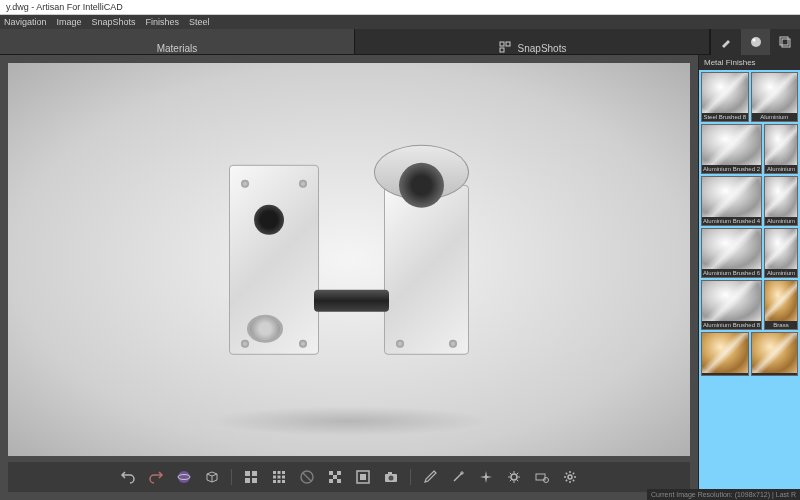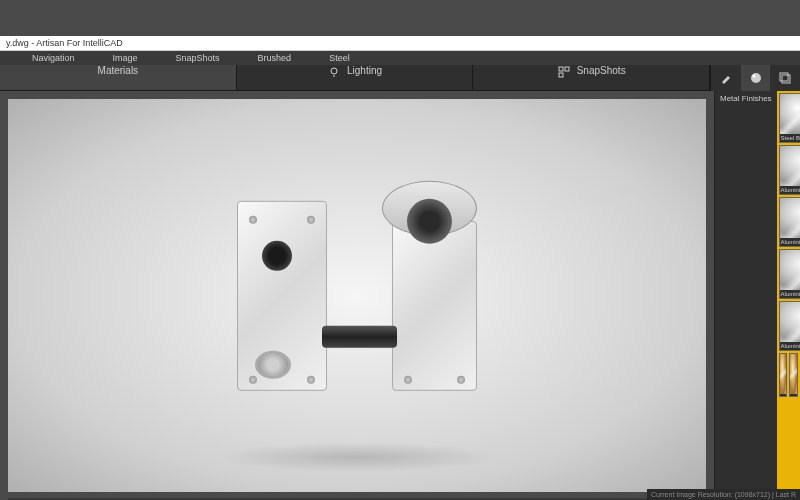--- a/index.html
+++ b/index.html
@@ -1,79 +1,70 @@
 <!DOCTYPE html>
 <html><head>
 <meta charset="utf-8">
 <style>
 * { margin: 0; padding: 0; box-sizing: border-box; }
 body { font-family: Arial, sans-serif; font-size: 10px; background: #4a4a4a; width: 800px; height: 500px; overflow: hidden; color: #ccc; }
-.titlebar { background: #fff; color: #333; padding: 2px 6px; font-size: 9px; border-bottom: 1px solid #ccc; margin-top: 36px; }
+.titlebar { background: #fff; color: #333; padding: 2px 6px; font-size: 9px; border-bottom: 1px solid #ccc; }
 .menubar { background: #3a3a3a; padding: 2px 4px; display: flex; gap: 10px; font-size: 9px; }
-.menubar span { cursor: pointer; margin-left: 28px; }
+.menubar span { cursor: pointer; }
 .tabbar { background: #2f2f2f; display: flex; height: 26px; border-bottom: 1px solid #1a1a1a; }
-.tab { flex: 1; display: flex; align-items: flex-start; justify-content: center; gap: 6px; border-right: 1px solid #1a1a1a; cursor: pointer; font-size: 10px; }
+.tab { flex: 1; display: flex; align-items: flex-end; justify-content: center; gap: 6px; border-right: 1px solid #1a1a1a; cursor: pointer; font-size: 10px; }
 .tab.active { background: #444; }
 .tab-icon { width: 14px; height: 14px; display: inline-flex; align-items: center; justify-content: center; }
 .right-tabs { width: 90px; display: flex; background: #2f2f2f; border-left: 1px solid #1a1a1a; }
 .right-tab { flex: 1; display: flex; align-items: center; justify-content: center; cursor: pointer; }
 .right-tab.active { background: #444; }
 .main { display: flex; height: 445px; }
 .viewport-area { flex: 1; display: flex; flex-direction: column; background: #4a4a4a; padding: 8px; }
 .viewport { flex: 1; background: radial-gradient(ellipse at center, #f5f5f5 0%, #d0d0d0 70%, #b0b0b0 100%); position: relative; overflow: hidden; }
 .model { position: absolute; left: 50%; top: 50%; transform: translate(-50%, -52%); width: 300px; height: 260px; }
 .bracket-left { position: absolute; left: 30px; top: 40px; width: 90px; height: 190px; background: linear-gradient(135deg, #f8f8f8, #d8d8d8, #f0f0f0); border: 1px solid #aaa; border-radius: 4px; }
 .bracket-right { position: absolute; right: 30px; top: 60px; width: 85px; height: 170px; background: linear-gradient(135deg, #f8f8f8, #d8d8d8, #f0f0f0); border: 1px solid #aaa; border-radius: 4px; }
 .wheel-top { position: absolute; right: 30px; top: 20px; width: 95px; height: 55px; background: linear-gradient(180deg, #e8e8e8, #c0c0c0); border-radius: 50%/50%; border: 1px solid #999; }
 .wheel-hub { position: absolute; right: 55px; top: 38px; width: 45px; height: 45px; background: radial-gradient(circle, #2a2a2a 30%, #555 60%, #888 100%); border-radius: 50%; }
 .hole1 { position: absolute; left: 55px; top: 80px; width: 30px; height: 30px; background: radial-gradient(circle, #1a1a1a 40%, #666 100%); border-radius: 50%; }
 .hole2 { position: absolute; left: 48px; top: 190px; width: 36px; height: 28px; background: radial-gradient(circle, #d0d0d0 30%, #888 100%); border-radius: 50%; border: 3px solid #aaa; }
 .shaft { position: absolute; left: 115px; top: 165px; width: 75px; height: 22px; background: linear-gradient(180deg, #555, #222, #444); border-radius: 4px; }
 .bolt { position: absolute; width: 8px; height: 8px; background: radial-gradient(circle, #ccc, #888); border-radius: 50%; }
 .shadow-ground { position: absolute; bottom: 20px; left: 50%; transform: translateX(-50%); width: 280px; height: 30px; background: radial-gradient(ellipse, rgba(0,0,0,0.15), transparent 70%); }
 .toolbar-bottom { height: 30px; background: #3a3a3a; display: flex; align-items: center; justify-content: center; gap: 10px; margin-top: 6px; }
 .tb-btn { width: 18px; height: 18px; display: flex; align-items: center; justify-content: center; cursor: pointer; opacity: 0.85; }
-.side-panel { width: 86px; background: #eab308; display: flex; flex-direction: row; border-left: 1px solid #222; }
+.side-panel { width: 102px; background: #7dd3fc; display: flex; flex-direction: column; border-left: 1px solid #222; }
 .panel-header { padding: 3px 5px; font-size: 8px; background: #2f2f2f; }
 .mat-grid { flex: 1; overflow-y: auto; padding: 2px; }
 .mat-row { display: flex; gap: 2px; margin-bottom: 2px; }
 .mat-cell { flex: 1; background: #555; border: 1px solid #666; display: flex; flex-direction: column; cursor: pointer; }
 .mat-preview { height: 40px; background: radial-gradient(ellipse at 40% 35%, #fff, #ccc 40%, #999 70%, #ddd); position: relative; overflow: hidden; }
 .mat-preview::after { content: ''; position: absolute; inset: 0; background: linear-gradient(135deg, transparent 40%, rgba(255,255,255,0.6) 50%, transparent 60%); }
 .mat-preview.brass { background: radial-gradient(ellipse at 40% 35%, #ffe8c0, #d4a860 40%, #a07030 70%, #e0b880); }
 .mat-label { font-size: 6px; text-align: center; padding: 1px; background: #2f2f2f; white-space: nowrap; overflow: hidden; }
 .statusbar { position: absolute; bottom: 0; right: 0; font-size: 7px; padding: 2px 4px; background: #2a2a2a; color: #888; }
 svg { display: block; }
 </style>
 </head>
 <body>
 
 <div class="titlebar">y.dwg - Artisan For IntelliCAD</div>
 
 <div class="menubar">
   <span>Navigation</span>
   <span>Image</span>
   <span>SnapShots</span>
-  <span>Brushed</span>
+  <span>Finishes</span>
   <span>Steel</span>
 </div>
 
 <div style="display:flex">
   <div class="tabbar" style="flex:1">
     <div class="tab active">
       <span>Materials</span>
-    </div>
-    <div class="tab">
-      <span class="tab-icon">
-          <svg width="12" height="12" viewBox="0 0 12 12">
-            <circle cx="6" cy="5" r="3" fill="none" stroke="#ccc" stroke-width="1"></circle>
-            <line x1="6" y1="9" x2="6" y2="11" stroke="#ccc"></line>
-          </svg>
-        </span>
-      <span>Lighting</span>
     </div>
     <div class="tab">
       <span class="tab-icon">
           <svg width="12" height="12" viewBox="0 0 12 12">
             <rect x="1" y="1" width="4" height="4" fill="none" stroke="#ccc"></rect>
             <rect x="7" y="1" width="4" height="4" fill="none" stroke="#ccc"></rect>
             <rect x="1" y="7" width="4" height="4" fill="none" stroke="#ccc"></rect>
           </svg>
         </span>
       <span>SnapShots</span>

